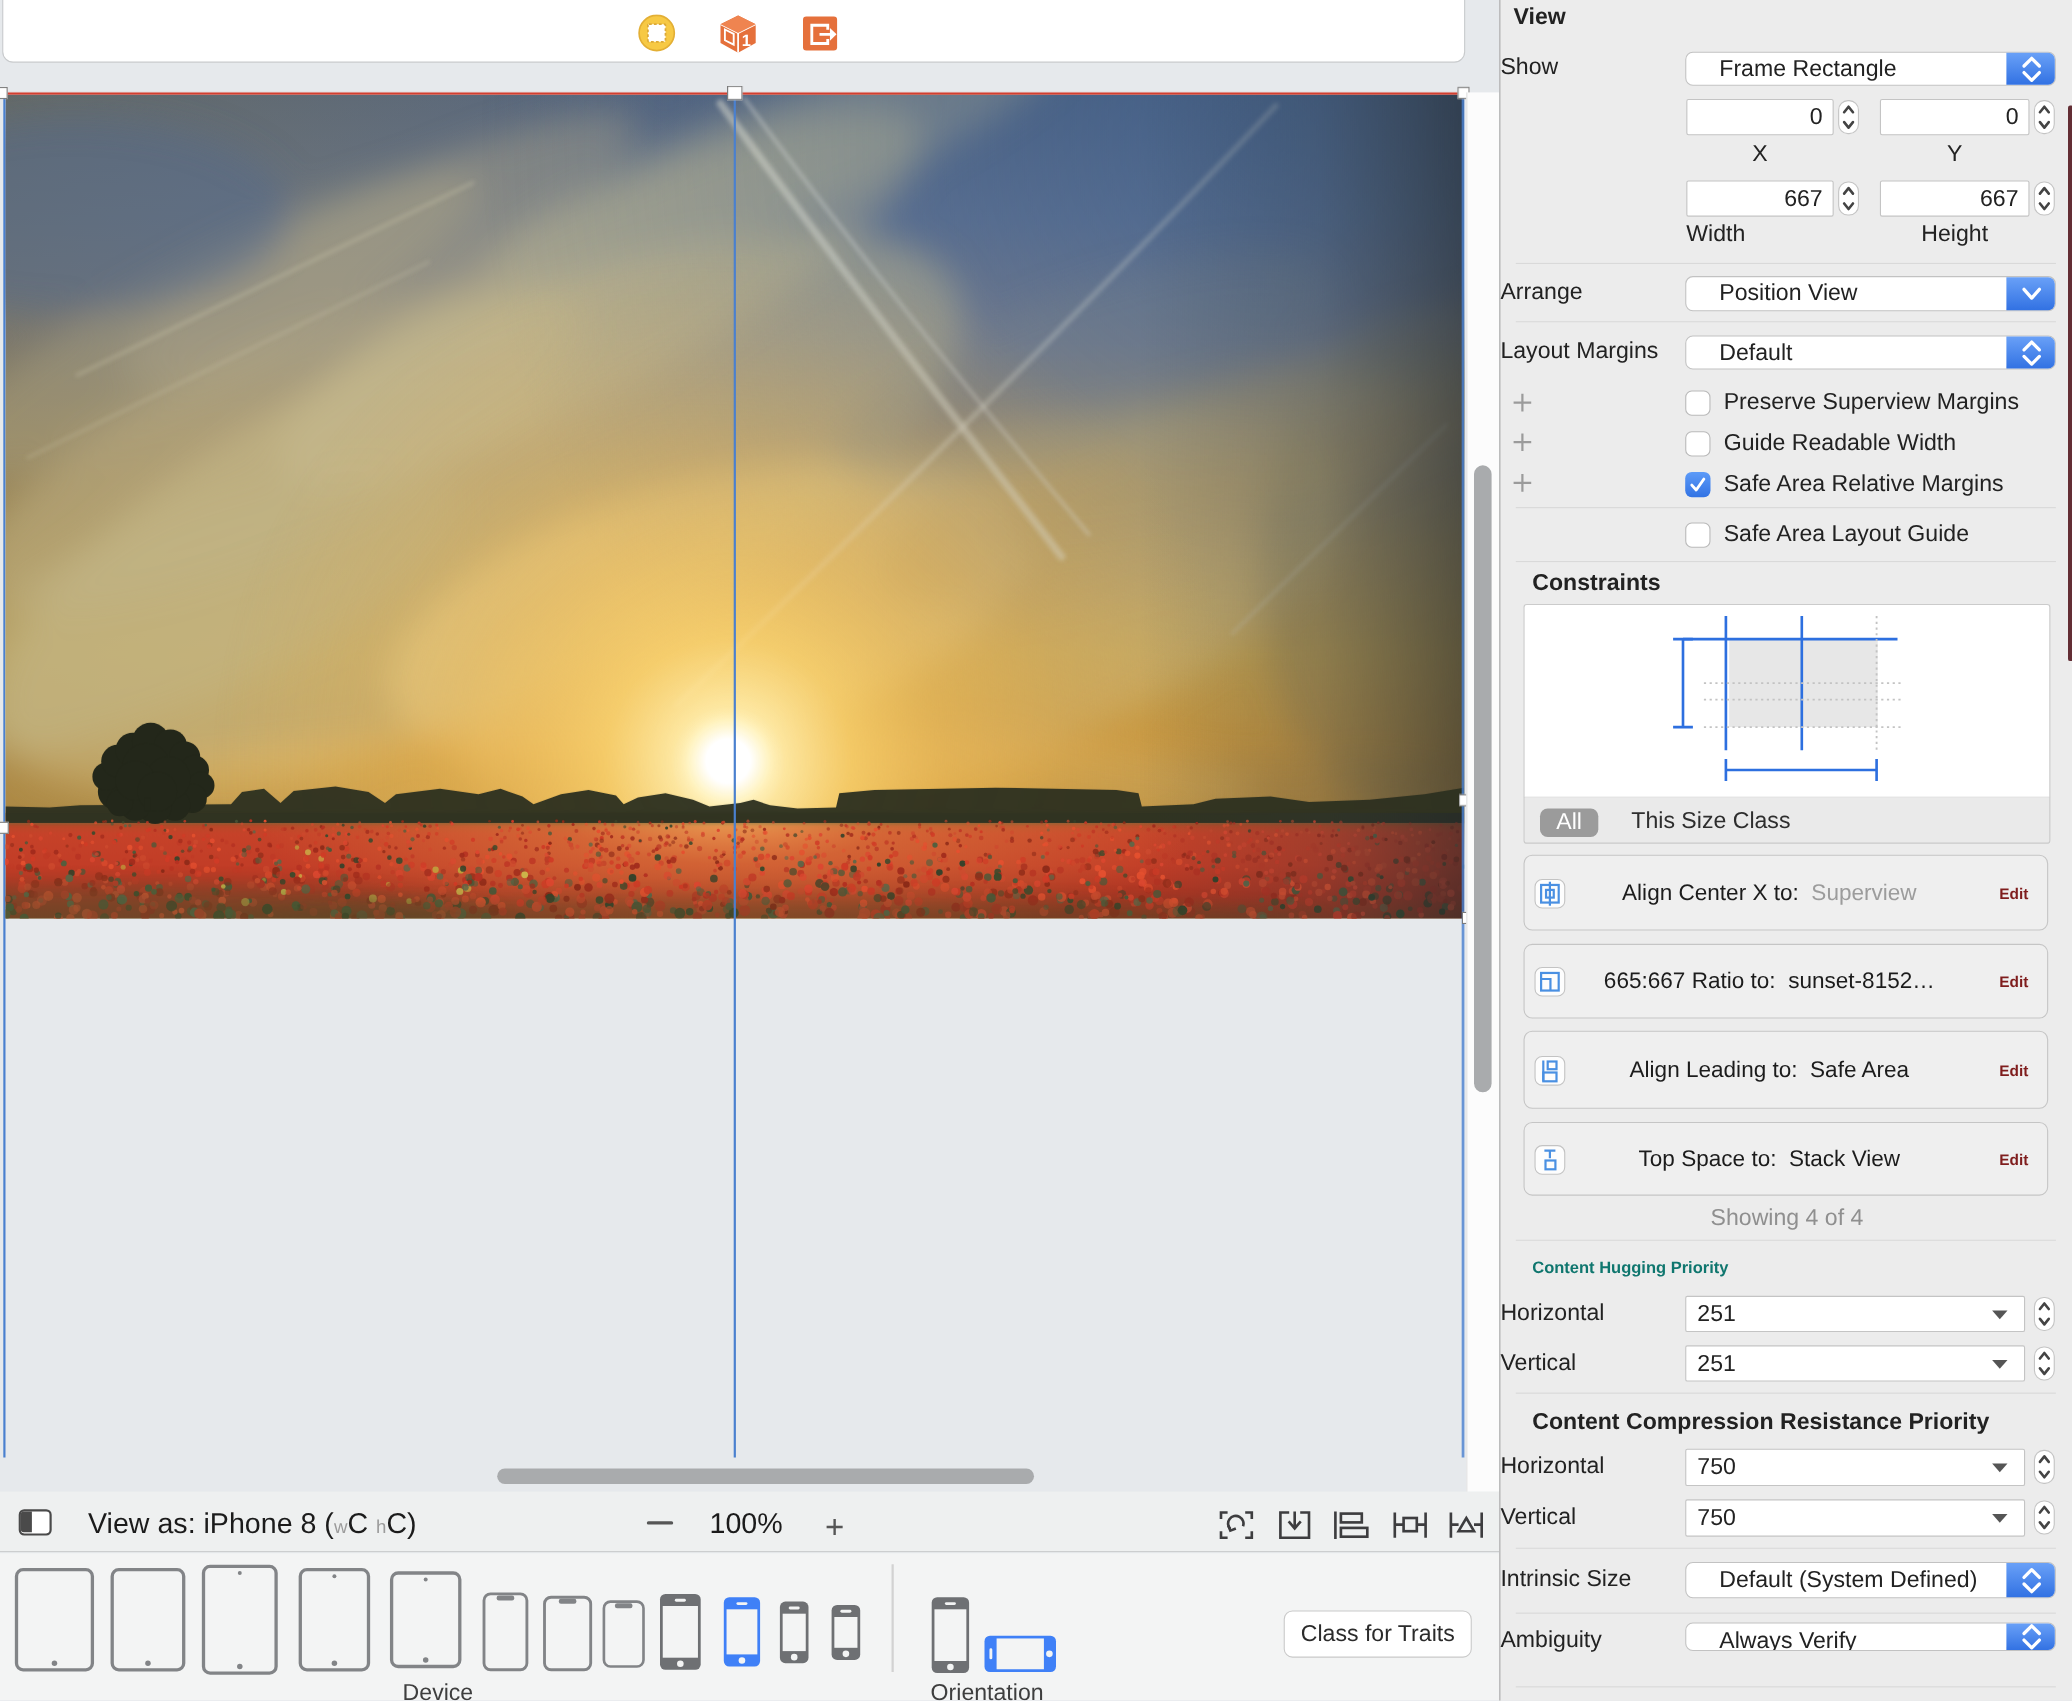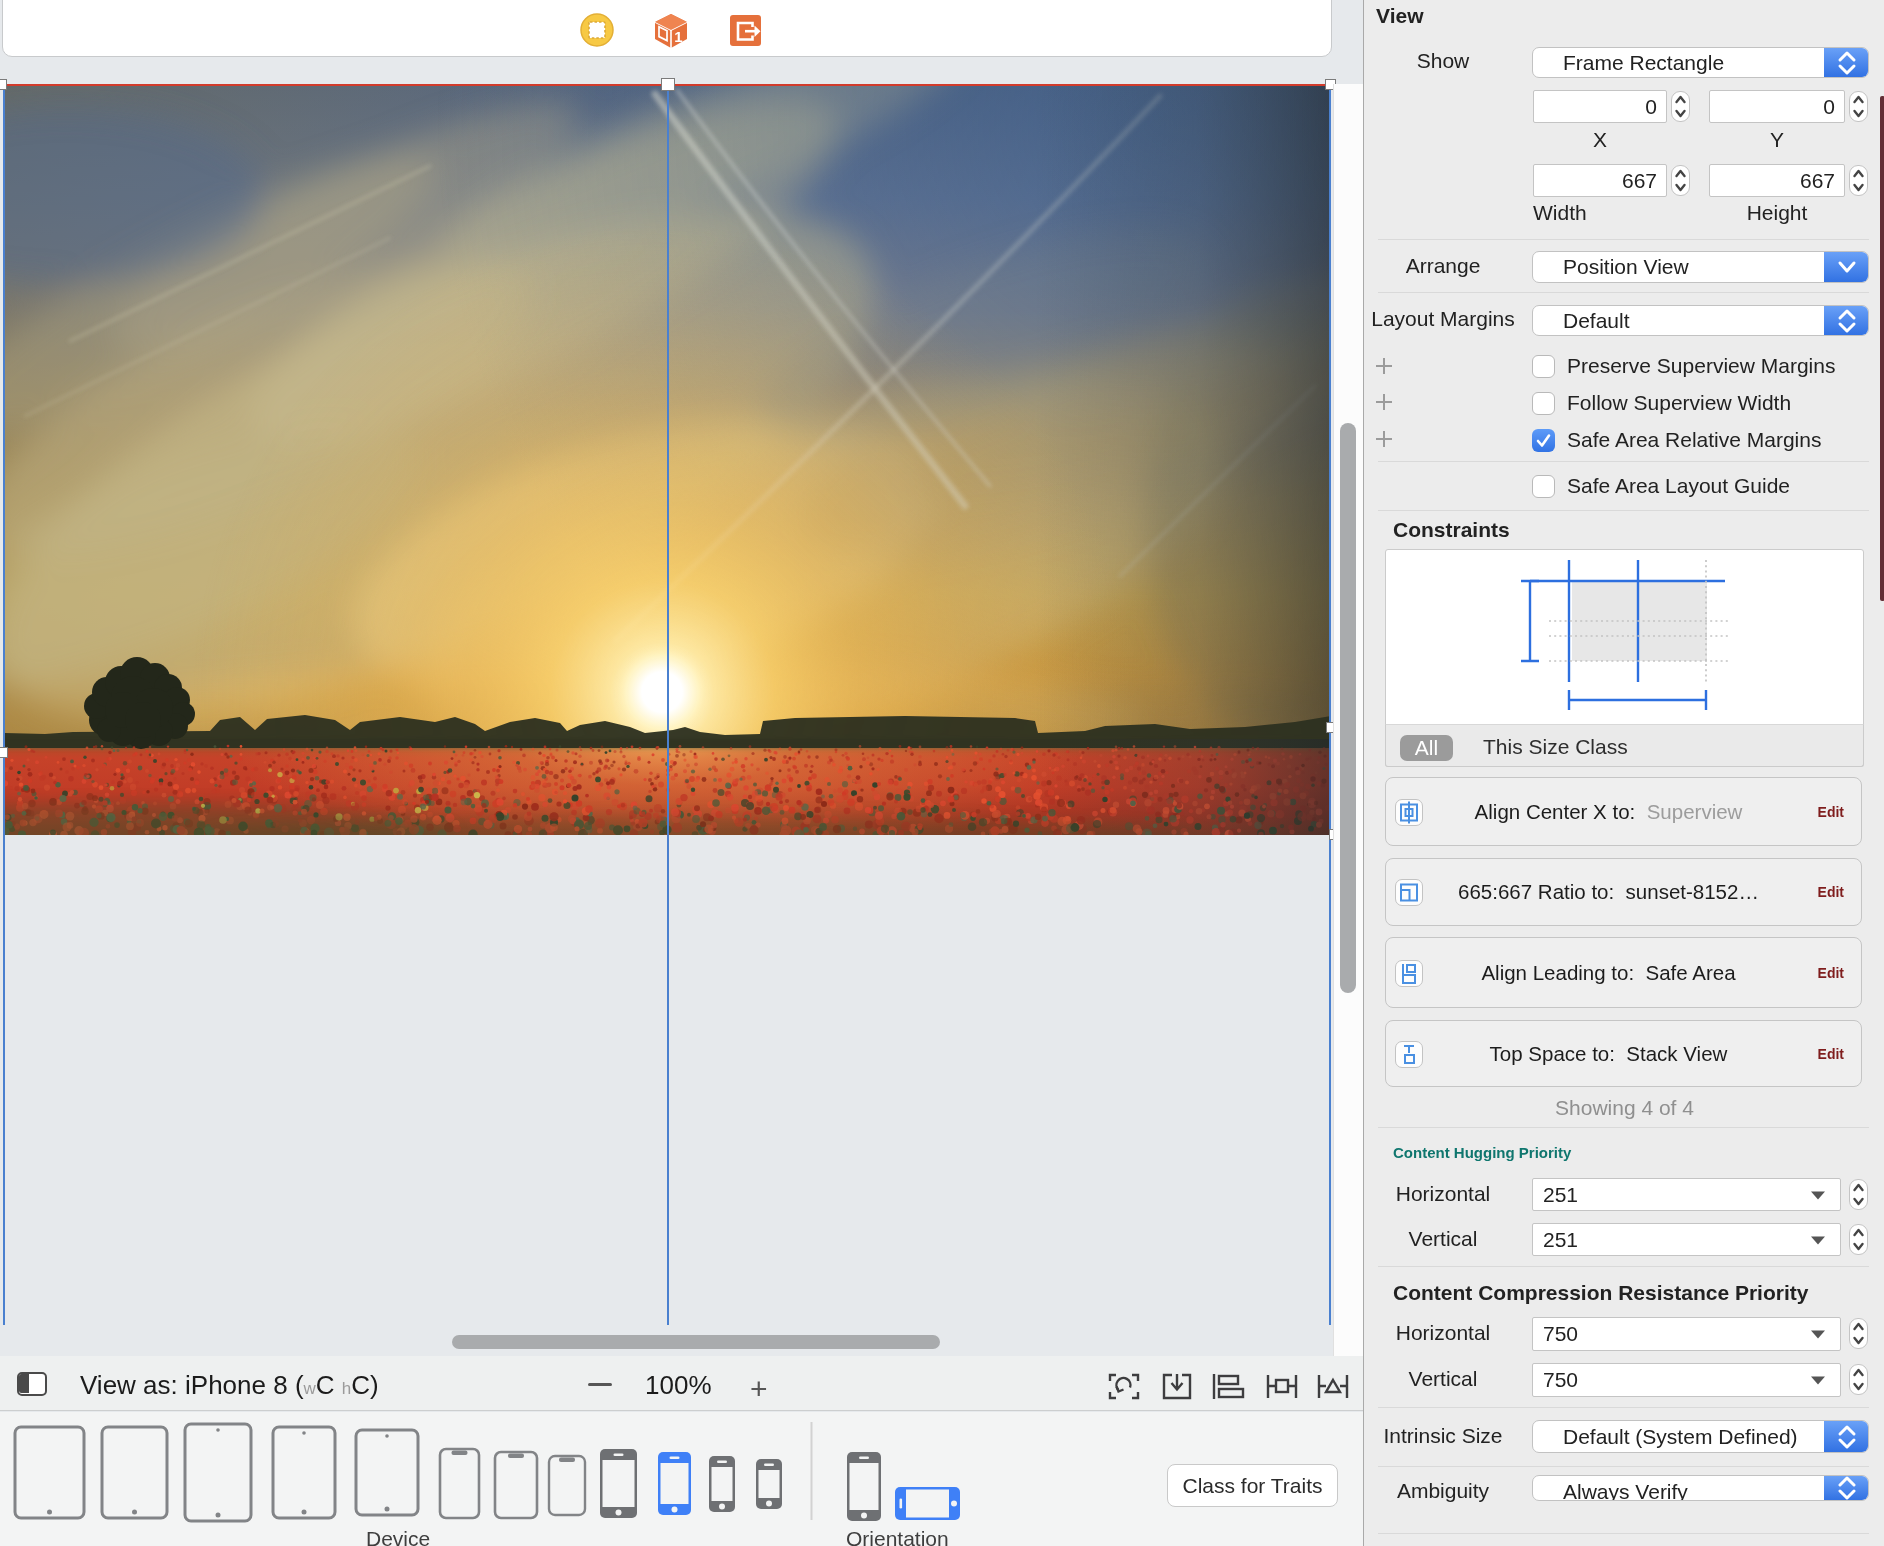--- a/index.html
+++ b/index.html
@@ -10,21 +10,21 @@
 #redline{position:absolute;left:5px;top:84px;width:1326px;height:2px;background:#d23b2b}
 .handle{position:absolute;width:11px;height:11px;background:#fff;border:1.5px solid #7b7b7b}
 #vtrack{position:absolute;left:1333px;top:84px;width:30px;height:1272px;background:#fcfcfc;border-left:1px solid #e0e0e0}
 #vthumb{position:absolute;left:1340px;top:423px;width:16px;height:570px;background:#a9abad;border-radius:8px}
 #hthumb{position:absolute;left:452px;top:1335px;width:488px;height:14px;background:#a9abad;border-radius:7px}
 #viewasbar{position:absolute;left:0;top:1356px;width:1363px;height:55px;background:#eef0f0;border-bottom:1px solid #cccecf}
 #devicebar{position:absolute;left:0;top:1412px;width:1363px;height:134px;background:#f3f4f4}
 #panel{position:absolute;left:1363px;top:0;width:521px;height:1546px;background:#ececec;border-left:1px solid #a9a9a9}
 .sep{position:absolute;height:1px;background:#d9d9d9;left:1377px;width:491px}
 .lb{position:absolute;font-size:21px;color:#222;white-space:nowrap;transform:translateY(-54%)}
-.lbr{text-align:center}
+.lbr{text-align:left}
 .field,.combo{position:absolute;background:#fff;border:1px solid #c4c4c4;border-radius:2px;font-size:21px;color:#222}
 .field{text-align:right;padding-right:9px;line-height:30px}
 .combo{text-align:left;padding-left:10px;line-height:31px}
 .pop{position:absolute;background:#fff;border:1px solid #c2c2c2;border-radius:7px;font-size:21px;color:#222;line-height:29px;padding-left:30px;overflow:hidden}
 .cap{position:absolute;right:-1px;top:-1px;width:45px;height:calc(100% + 2px);border-radius:0 7px 7px 0;background:linear-gradient(#6ba2f8,#3070e2)}
 .step{position:absolute;width:19px;height:31px;background:#fff;border:1px solid #c4c4c4;border-radius:9px}
 .cb{position:absolute;width:23px;height:23px;background:#fff;border:1px solid #b9b9b9;border-radius:6px}
 .cbc{background:linear-gradient(#5d9bf8,#3273e4);border:none}
 .crow{position:absolute;left:1384px;width:477px;background:#efefef;border:1px solid #c5c5c5;border-radius:8px}
 .cicon{position:absolute;left:9px;width:28px;height:27px;background:#fdfdfd;border:1px solid #c3c3c3;border-radius:7px}
@@ -2266,21 +2266,21 @@
     </svg>
 <svg class="abs" style="left:11px;top:393px" width="18" height="18" viewBox="0 0 18 18">
       <path d="M9 1 V17 M1 9 H17" stroke="#9b9b9b" stroke-width="2"></path>
     </svg>
 <svg class="abs" style="left:11px;top:430px" width="18" height="18" viewBox="0 0 18 18">
       <path d="M9 1 V17 M1 9 H17" stroke="#9b9b9b" stroke-width="2"></path>
     </svg>
 <div class="cb" style="left:168px;top:355px"></div>
 <div class="lb" style="left:203px;top:367px;font-size:21px;color:#222">Preserve Superview Margins</div>
 <div class="cb" style="left:168px;top:392px"></div>
-<div class="lb" style="left:203px;top:404px;font-size:21px;color:#222">Follow Superview Width</div>
+<div class="lb" style="left:203px;top:404px;font-size:21px;color:#222">Guide Readable Width</div>
 <div class="cb cbc" style="left:168px;top:429px">
       <svg width="23" height="23" viewBox="0 0 23 23">
         <path d="M6 12 L10 16.5 L17 6.5" fill="none" stroke="#fff" stroke-width="2.6" stroke-linecap="round" stroke-linejoin="round"></path>
       </svg>
     </div>
 <div class="lb" style="left:203px;top:441px;font-size:21px;color:#222">Safe Area Relative Margins</div>
 <div class="sep" style="top:461px;left:14px"></div>
 <div class="cb" style="left:168px;top:475px"></div>
 <div class="lb" style="left:203px;top:487px;font-size:21px;color:#222">Safe Area Layout Guide</div>
 <div class="sep" style="top:510px;left:14px"></div>

